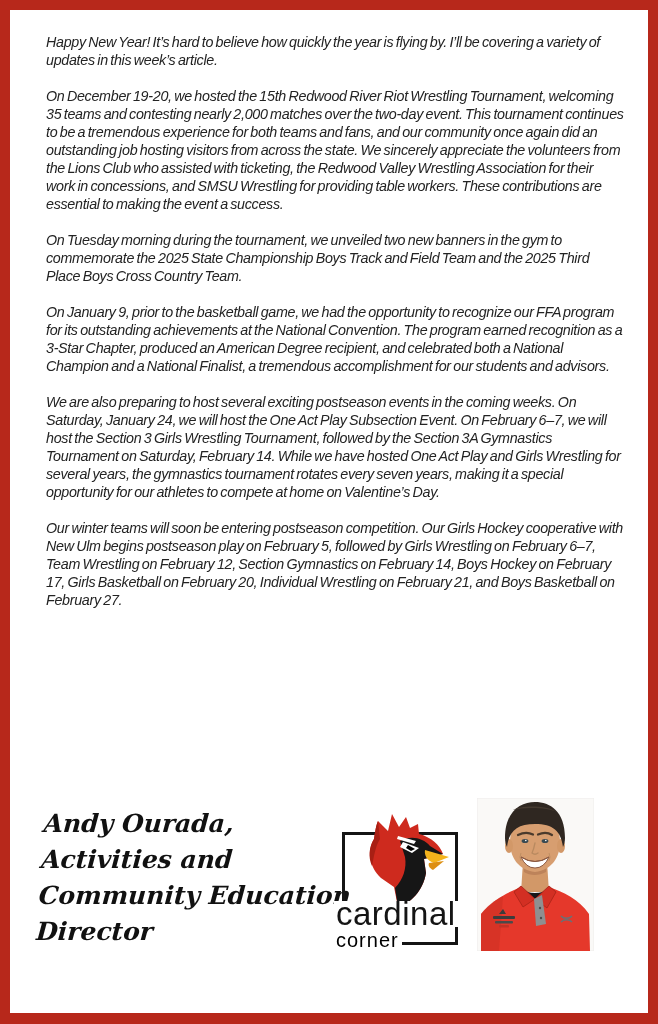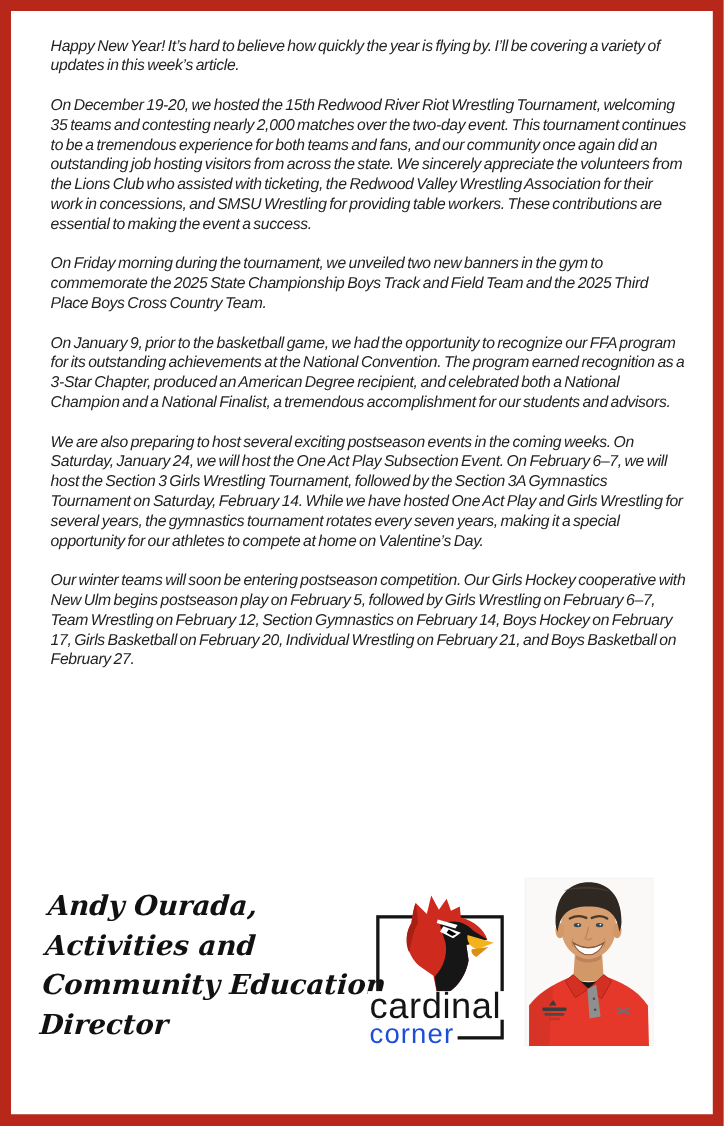--- a/index.html
+++ b/index.html
@@ -43,34 +43,34 @@
     color:#141414;
     padding:0 3px 0 2px;
     white-space:nowrap;
   }
   .logo-word-1{
     top:891px;
     font-size:33px;font-weight:400;letter-spacing:0.5px;line-height:26px;
   }
   .logo-word-2{
     top:917px;
-    font-size:25px;font-weight:400;letter-spacing:1px;line-height:26px;
-    color:#1d4ed8;
+    font-size:20px;font-weight:400;letter-spacing:1px;line-height:26px;
+    color:#000000;
   }
   .photo-svg{position:absolute;left:467px;top:788px;width:117px;height:153px;}
 </style>
 </head>
 <body>
 
 <div class="page">
 
   <div class="article">
     <p>Happy New Year! It’s hard to believe how quickly the year is flying by. I’ll be covering a variety of updates in this week’s article.</p>
     <p>On December 19-20, we hosted the 15th Redwood River Riot Wrestling Tournament, welcoming 35 teams and contesting nearly 2,000 matches over the two-day event. This tournament continues to be a tremendous experience for both teams and fans, and our community once again did an outstanding job hosting visitors from across the state. We sincerely appreciate the volunteers from the Lions Club who assisted with ticketing, the Redwood Valley Wrestling Association for their work in concessions, and SMSU Wrestling for providing table workers. These contributions are essential to making the event a success.</p>
-    <p>On Friday morning during the tournament, we unveiled two new banners in the gym to commemorate the 2025 State Championship Boys Track and Field Team and the 2025 Third Place Boys Cross Country Team.</p>
+    <p>On Tuesday morning during the tournament, we unveiled two new banners in the gym to commemorate the 2025 State Championship Boys Track and Field Team and the 2025 Third Place Boys Cross Country Team.</p>
     <p>On January 9, prior to the basketball game, we had the opportunity to recognize our FFA program for its outstanding achievements at the National Convention. The program earned recognition as a 3-Star Chapter, produced an American Degree recipient, and celebrated both a National Champion and a National Finalist, a tremendous accomplishment for our students and advisors.</p>
     <p>We are also preparing to host several exciting postseason events in the coming weeks. On Saturday, January 24, we will host the One Act Play Subsection Event. On February 6–7, we will host the Section 3 Girls Wrestling Tournament, followed by the Section 3A Gymnastics Tournament on Saturday, February 14. While we have hosted One Act Play and Girls Wrestling for several years, the gymnastics tournament rotates every seven years, making it a special opportunity for our athletes to compete at home on Valentine’s Day.</p>
     <p>Our winter teams will soon be entering postseason competition. Our Girls Hockey cooperative with New Ulm begins postseason play on February 5, followed by Girls Wrestling on February 6–7, Team Wrestling on February 12, Section Gymnastics on February 14, Boys Hockey on February 17, Girls Basketball on February 20, Individual Wrestling on February 21, and Boys Basketball on February 27.</p>
   </div>
 
   <div class="signature">
     <div>Andy Ourada,</div>
     <div>Activities and</div>
     <div>Community Education</div>
     <div>Director</div>

